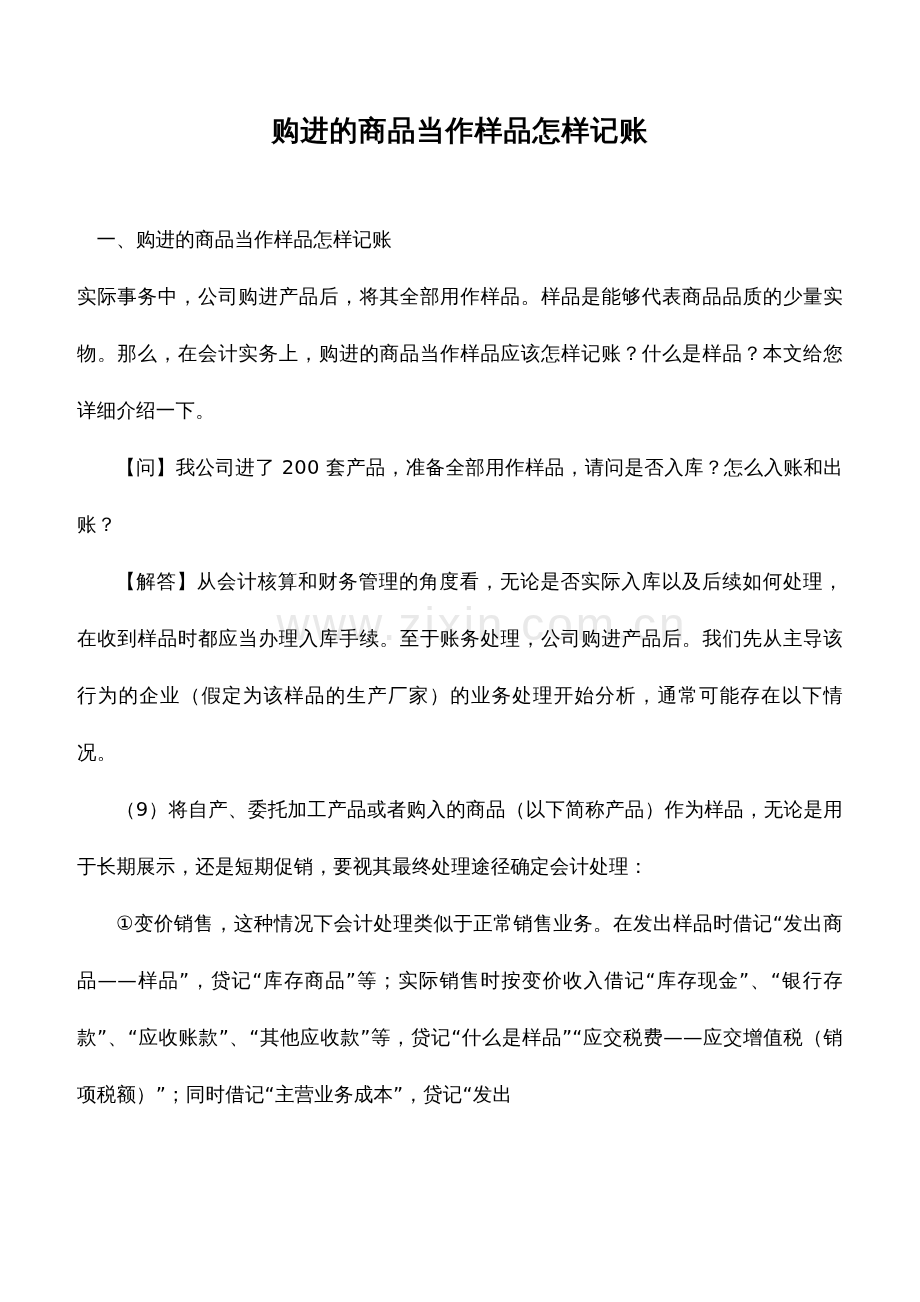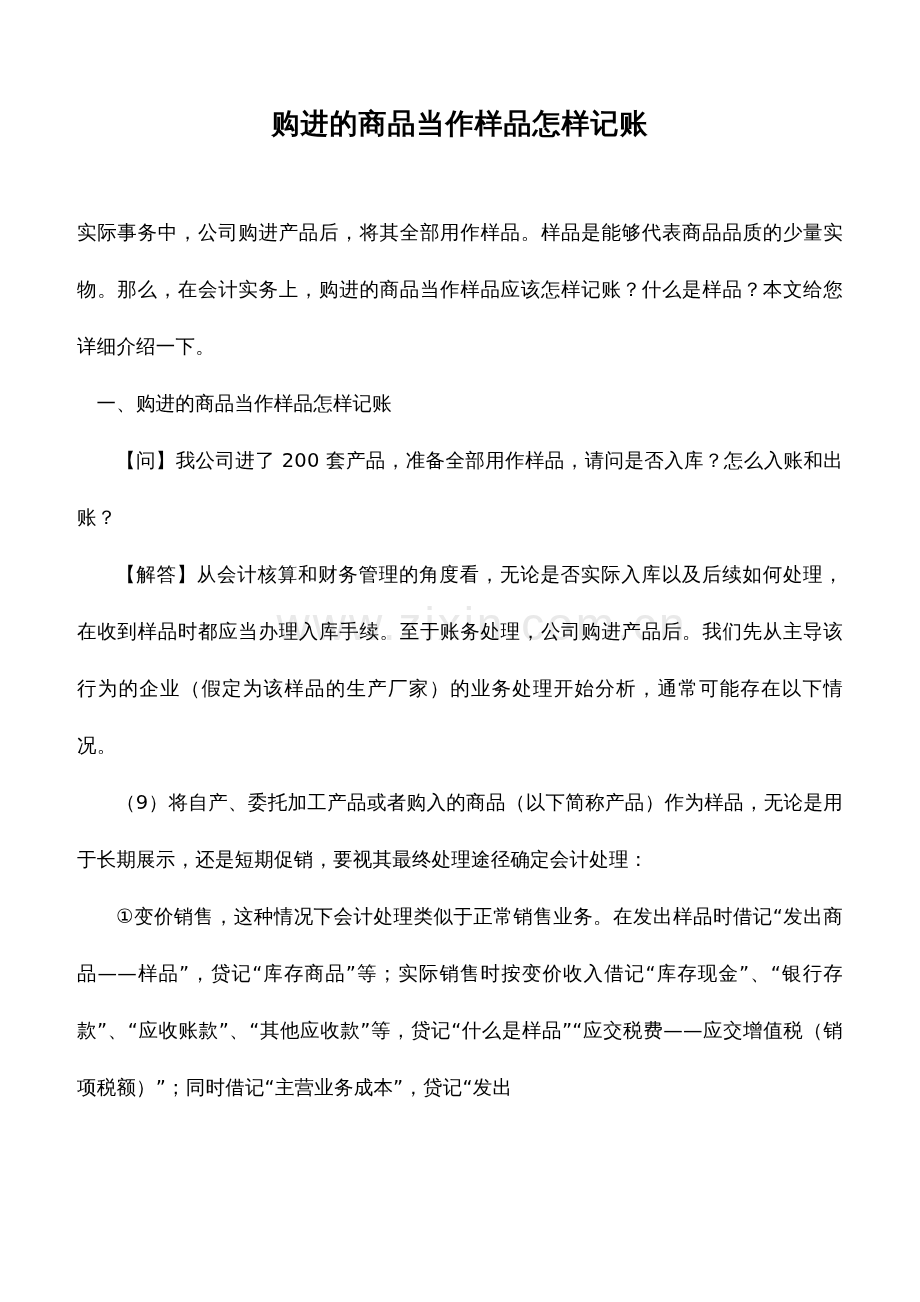--- a/index.html
+++ b/index.html
@@ -34,21 +34,21 @@
     color: #e9e9e9;
     white-space: nowrap;
     z-index: 0;
     -webkit-user-select: none;
     user-select: none;
   }
 
   .content {
     position: relative;
     z-index: 1;
-    padding: 0 77px;
+    padding: 7px 77px;
   }
 
   .doc-title {
     margin: 0;
     padding-top: 106px;
     font-size: 28px;
     font-weight: bold;
     text-align: center;
     letter-spacing: 1px;
     line-height: 1.3;
@@ -86,23 +86,23 @@
 <div class="page">
 
   <div class="watermark">www.zixin.com.cn</div>
 
   <div class="content">
 
     <h1 class="doc-title">购进的商品当作样品怎样记账</h1>
 
     <div class="body-block">
 
+      <p class="para heading-line">一、购进的商品当作样品怎样记账</p>
+
       <p class="para">实际事务中，公司购进产品后，将其全部用作样品。样品是能够代表商品品质的少量实物。那么，在会计实务上，购进的商品当作样品应该怎样记账？什么是样品？本文给您详细介绍一下。</p>
-
-      <p class="para heading-line">一、购进的商品当作样品怎样记账</p>
 
       <p class="para indent">【问】我公司进了 200 套产品，准备全部用作样品，请问是否入库？怎么入账和出账？</p>
 
       <p class="para indent">【解答】从会计核算和财务管理的角度看，无论是否实际入库以及后续如何处理，在收到样品时都应当办理入库手续。至于账务处理，公司购进产品后。我们先从主导该行为的企业（假定为该样品的生产厂家）的业务处理开始分析，通常可能存在以下情况。</p>
 
       <p class="para indent">（9）将自产、委托加工产品或者购入的商品（以下简称产品）作为样品，无论是用于长期展示，还是短期促销，要视其最终处理途径确定会计处理：</p>
 
       <p class="para indent clipped">①变价销售，这种情况下会计处理类似于正常销售业务。在发出样品时借记“发出商品——样品”，贷记“库存商品”等；实际销售时按变价收入借记“库存现金”、“银行存款”、“应收账款”、“其他应收款”等，贷记“什么是样品”“应交税费——应交增值税（销项税额）”；同时借记“主营业务成本”，贷记“发出</p>
 
     </div>

